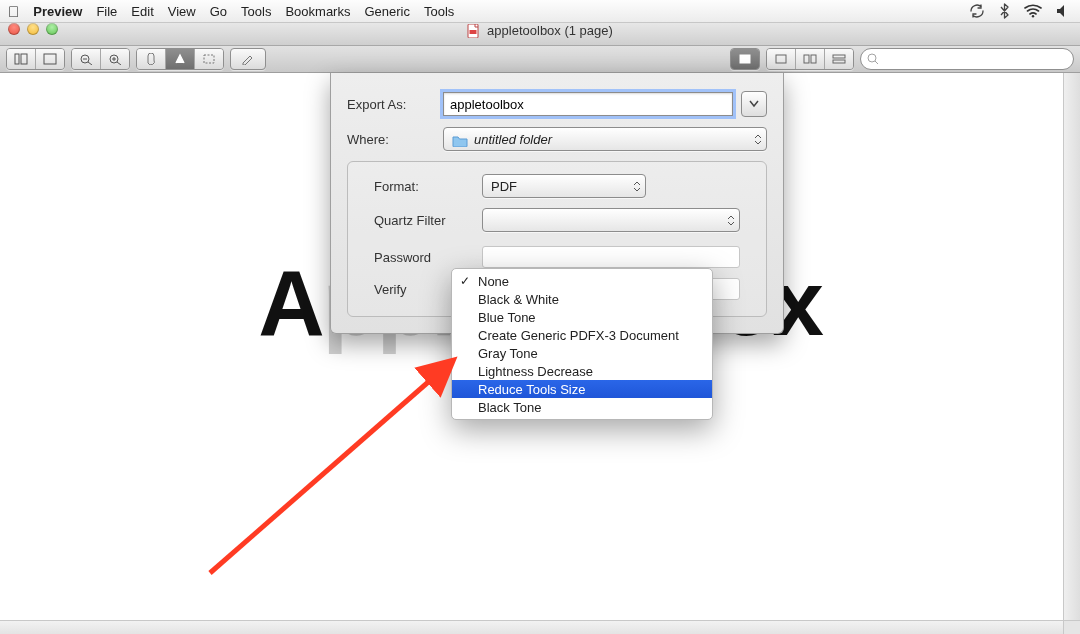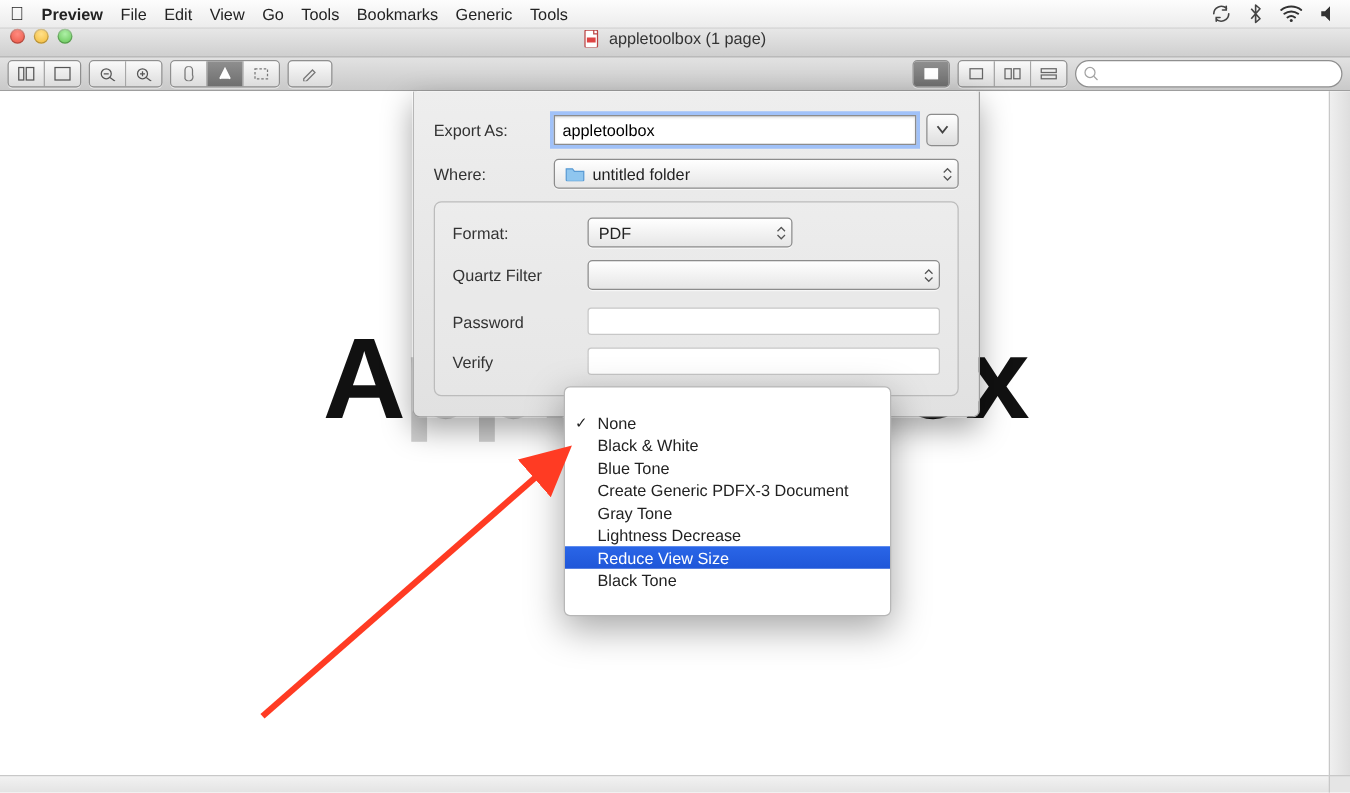--- a/index.html
+++ b/index.html
@@ -102,38 +102,37 @@
   }
   .popup{
     display:flex; align-items:center; justify-content:space-between;
     height:22px; border:1px solid #8c8c8c; border-radius:4px;
     background:linear-gradient(#ffffff,#e6e6e6);
     padding:0 4px 0 8px; box-shadow:0 1px 0 rgba(255,255,255,.6);
   }
   .popup .cap{display:flex; flex-direction:column; gap:1px;}
   .folder-ic{ width:16px; height:13px; margin-right:6px; }
   .fieldset{
-    border:1px solid #bcbcbc; border-radius:6px; padding:12px 14px 16px; background:rgba(255,255,255,.15);
+    border:1px solid #bcbcbc; border-radius:6px; padding:12px 26px 16px; background:rgba(255,255,255,.15);
     margin-top:4px;
   }
   .fieldset .row .lbl{width:100px;}
   .fieldset .popup.sm{width:150px;}
   .fieldset .popup.lg{flex:1;}
   .muted{ color:#9a9a9a; }
   .pw-input{
     flex:1; height:20px; background:#fff; border:1px solid #c7c7c7; border-radius:3px;
   }
 
   
   .menu{
     position:absolute; top:195px; left:451px; width:260px;
     background:#ffffff; border:1px solid #b7b7b7; border-radius:5px;
     box-shadow:0 10px 30px rgba(0,0,0,.35);
-    padding:19px 0;
-    margin-top:41px;
+    padding:3px 0;
   }
   .menu .item{
     display:flex; align-items:center; height:18px; padding:0 14px 0 26px; position:relative;
     font-size:13px; color:#222;
   }
   .menu .item.check::before{
     content:"✓"; position:absolute; left:8px; font-size:12px;
   }
   .menu .item.hi{
     background: linear-gradient(var(--select-blue), var(--select-blue-dark));
@@ -305,21 +304,21 @@
       <input class="text-input" value="appletoolbox" style="">
       <div class="disclosure">
         <svg width="10" height="8">
             <path d="M1 1l4 5 4-5" fill="none" stroke="#444" stroke-width="1.5"></path>
           </svg>
       </div>
     </div>
     <div class="row">
       <span class="lbl">Where:</span>
       <div class="popup" style="flex:1">
-        <span style="display:flex;align-items:flex-start;">
+        <span style="display:flex;align-items:flex-end;font-style:italic;">
           <svg class="folder-ic" viewBox="0 0 16 13">
               <path d="M1 3h5l1.5 2H15v7a1 1 0 0 1-1 1H2a1 1 0 0 1-1-1z" fill="#8fc6ef" stroke="#5a9bd4"></path>
             </svg>
           <span>untitled folder</span>
         </span>
         <span class="cap">
           <svg width="8" height="5">
               <path d="M1 4l3-3 3 3" fill="none" stroke="#555"></path>
             </svg>
           <svg width="8" height="5">
@@ -369,21 +368,21 @@
     </div>
   </div>
 
   <div class="menu">
     <div class="item check">None</div>
     <div class="item">Black &amp; White</div>
     <div class="item">Blue Tone</div>
     <div class="item">Create Generic PDFX-3 Document</div>
     <div class="item">Gray Tone</div>
     <div class="item">Lightness Decrease</div>
-    <div class="item hi">Reduce View Size</div>
+    <div class="item hi">Reduce Tools Size</div>
     <div class="item">Black Tone</div>
   </div>
 
   <svg class="arrow-svg" width="270" height="230">
     <defs>
       <marker id="ah" markerWidth="8" markerHeight="8" refX="6" refY="4" orient="auto">
         <path d="M0 0L8 4 0 8z" fill="#ff3b23"></path>
       </marker>
     </defs>
     <line x1="10" y1="220" x2="250" y2="10" stroke="#ff3b23" stroke-width="5" marker-end="url(#ah)"></line>

